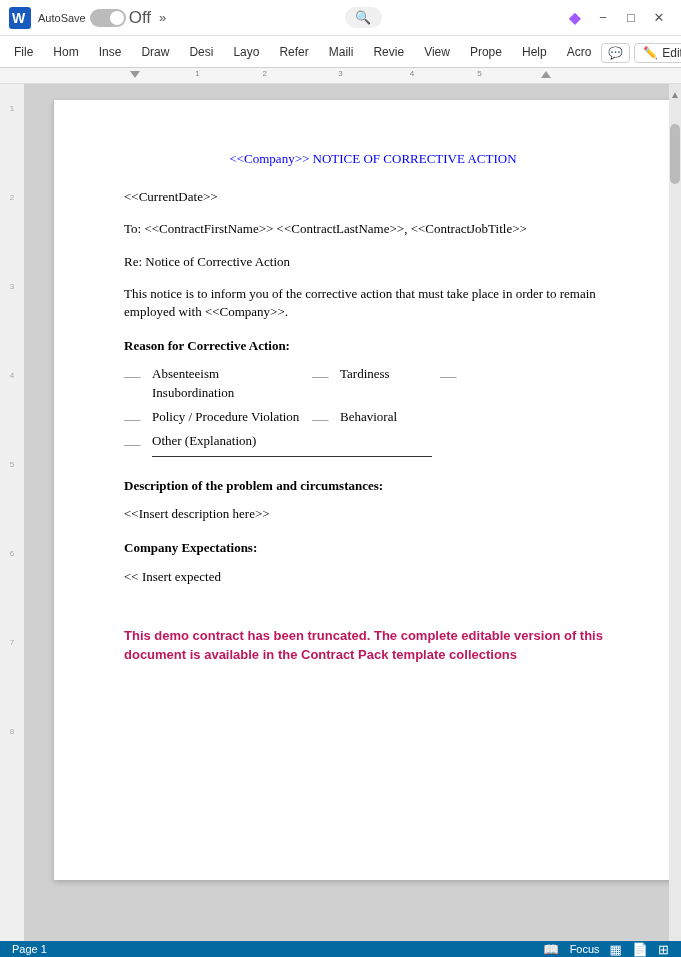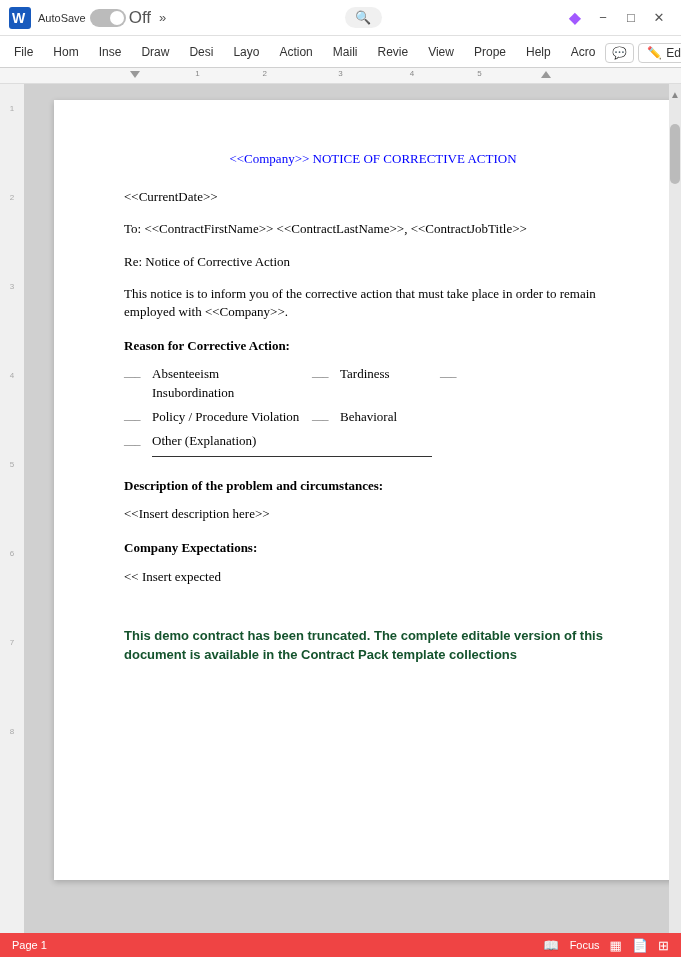--- a/index.html
+++ b/index.html
@@ -151,32 +151,32 @@
 
     .demo-title {
       text-align: center;
       color: #e67300;
       font-size: 20px;
       font-weight: bold;
       font-family: 'Segoe UI', Arial, sans-serif;
       margin: 30px 0 16px 0;
     }
     .demo-text {
-      color: #14532d;
+      color: #be185d;
       font-size: 13px;
       font-family: 'Segoe UI', Arial, sans-serif;
       font-weight: bold;
       line-height: 1.5;
       text-align: left;
     }
 
     
     .statusbar {
-      background: #ef4444;
-      height: 24px;
+      background: #0369a1;
+      height: 16px;
       display: flex;
       align-items: center;
       padding: 0 12px;
       color: #fff;
       font-size: 11px;
       flex-shrink: 0;
       gap: 16px;
     }
     .statusbar-right {
       margin-left: auto;
@@ -216,21 +216,21 @@
   <span class="titlebar-close">✕</span>
 </div>
 
 <div class="ribbon-tabs">
   <div class="ribbon-tab">File</div>
   <div class="ribbon-tab">Hom</div>
   <div class="ribbon-tab">Inse</div>
   <div class="ribbon-tab">Draw</div>
   <div class="ribbon-tab">Desi</div>
   <div class="ribbon-tab">Layo</div>
-  <div class="ribbon-tab">Action</div>
+  <div class="ribbon-tab">Refer</div>
   <div class="ribbon-tab">Maili</div>
   <div class="ribbon-tab">Revie</div>
   <div class="ribbon-tab">View</div>
   <div class="ribbon-tab">Prope</div>
   <div class="ribbon-tab">Help</div>
   <div class="ribbon-tab">Acro</div>
   <div class="ribbon-right">
     <div class="comment-btn">
       <span>💬</span>
     </div>

